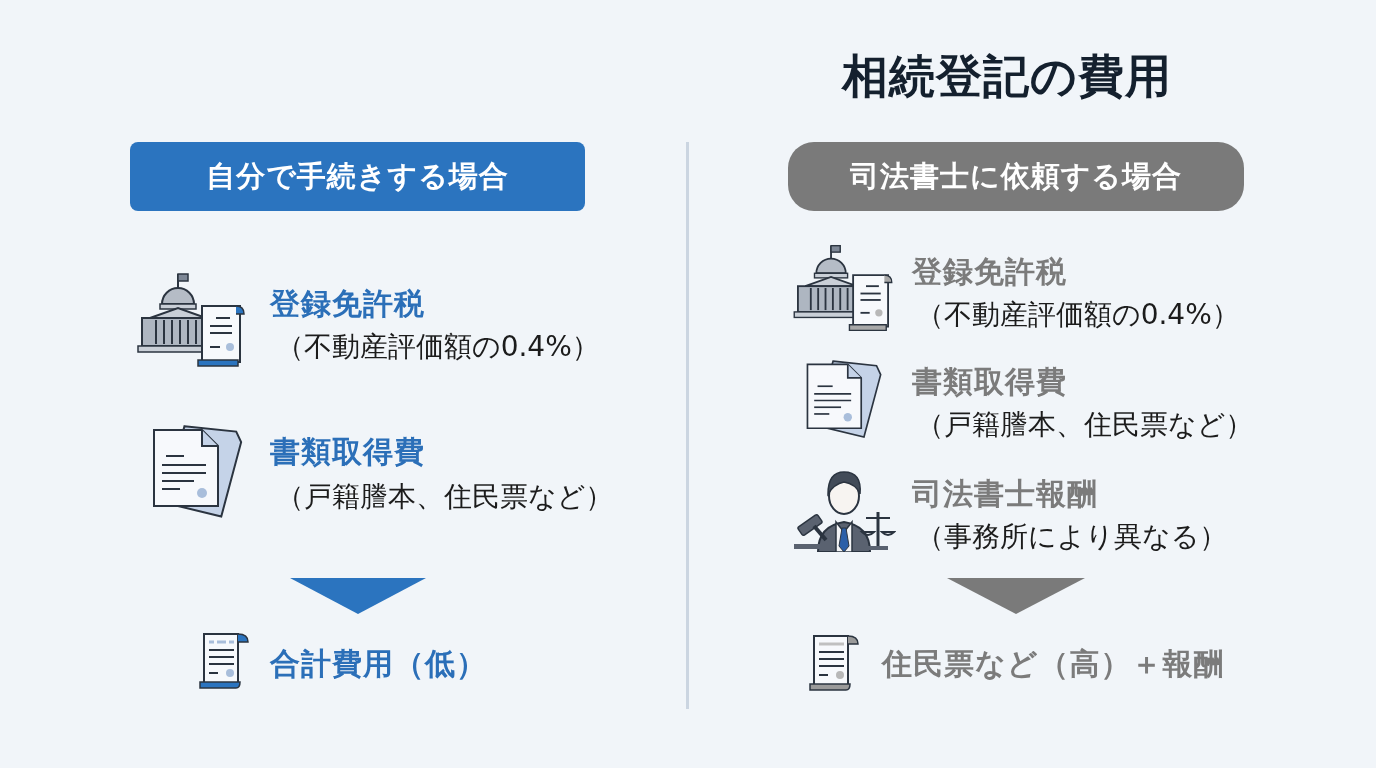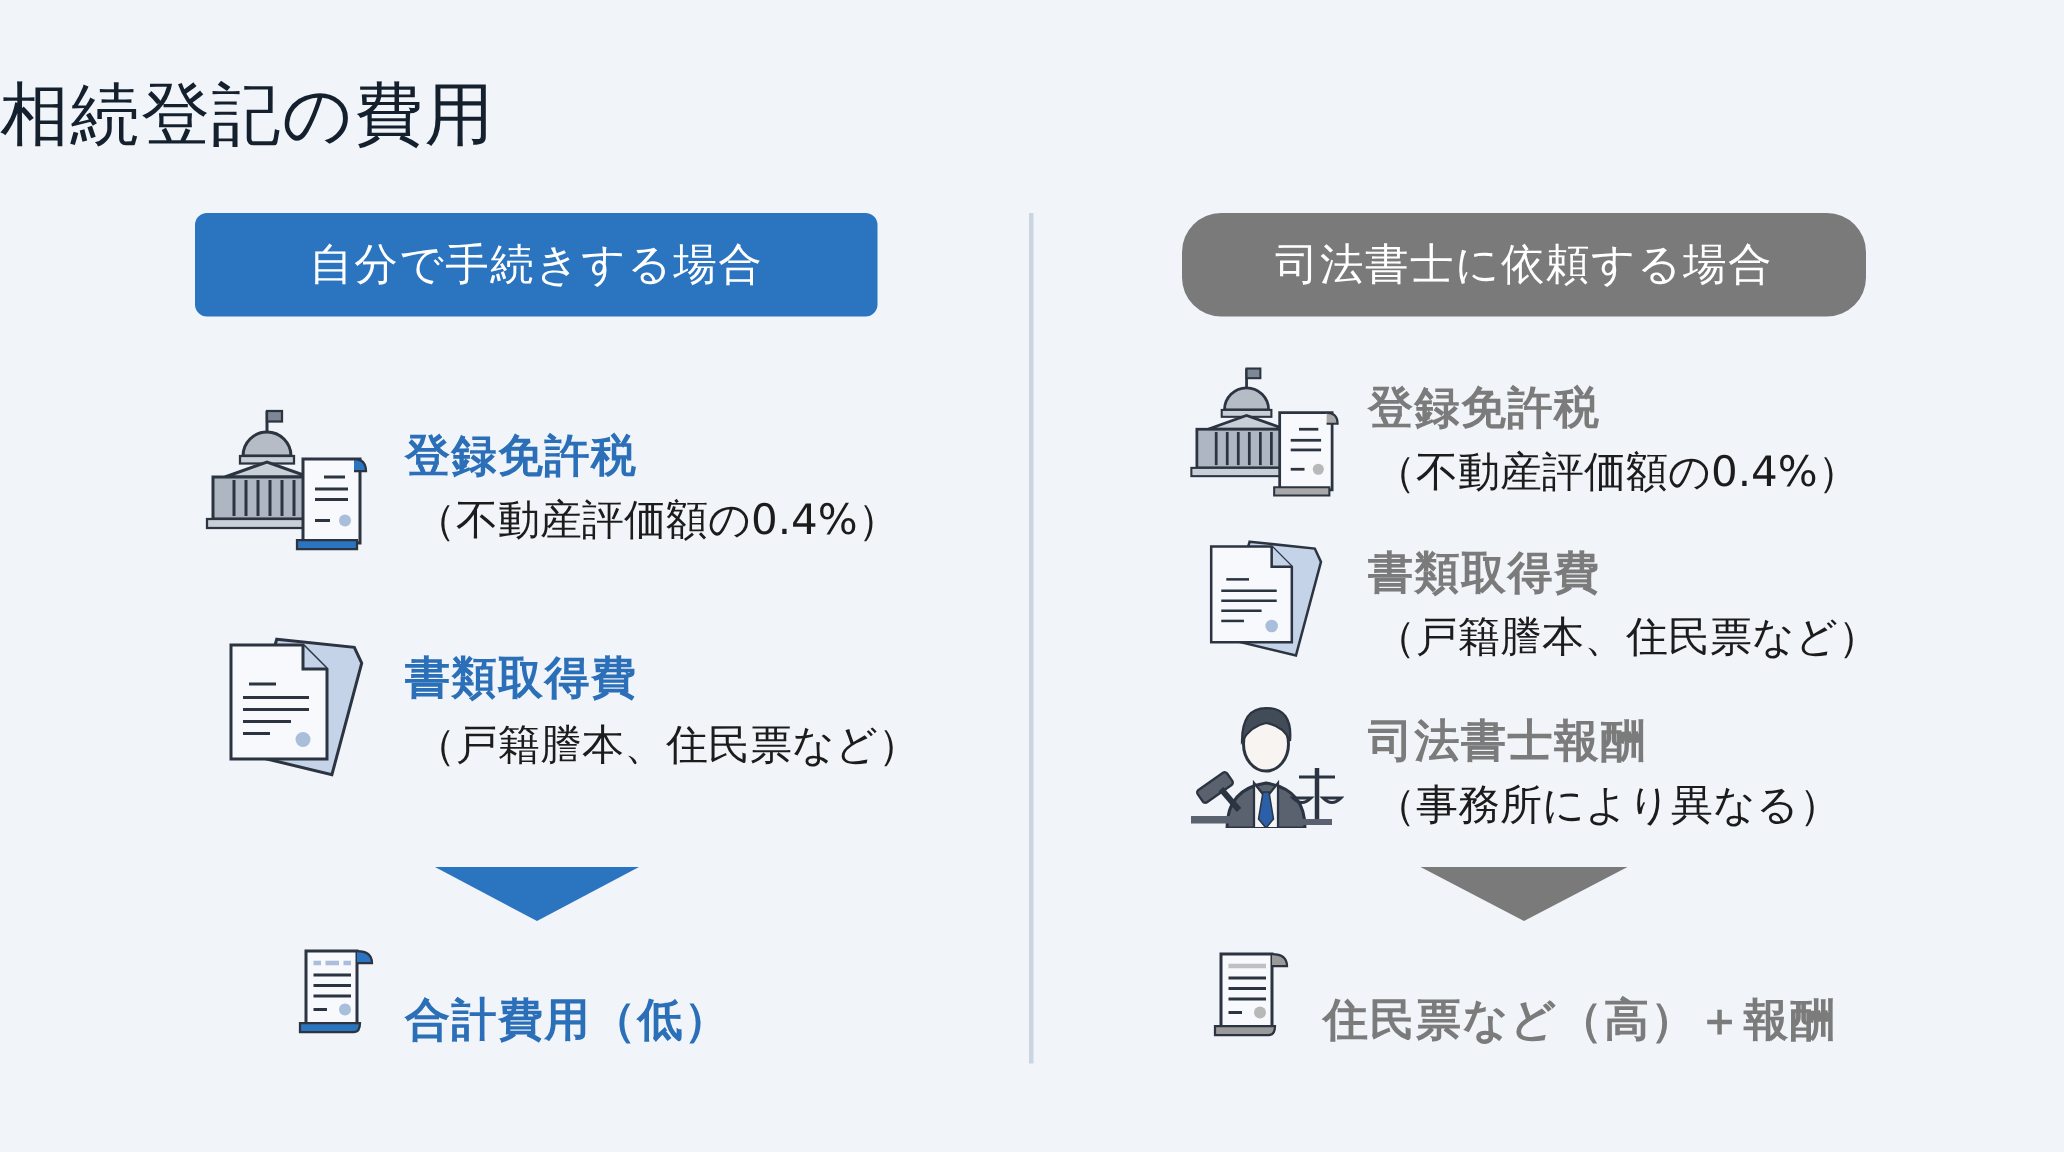--- a/index.html
+++ b/index.html
@@ -4,47 +4,47 @@
 <style>
   html, body { margin:0; padding:0; }
   body {
     width:1376px; height:768px; overflow:hidden;
     background:#f1f5f9;
     font-family:"DejaVu Sans", "Liberation Sans", sans-serif;
     position:relative;
   }
   .title {
     position:absolute; left:0; width:1172px; top:46px;
-    text-align:left; font-size:46px; font-weight:400; color:#14202e;
+    text-align:right; font-size:46px; font-weight:700; color:#14202e;
     letter-spacing:1px;
   }
   .divider {
     position:absolute; left:686px; top:142px; width:3px; height:567px;
     background:#cbd5e1;
   }
   .col-header {
     position:absolute; height:69px; border-radius:8px;
     display:flex; align-items:center; justify-content:center;
-    color:#fff; font-size:29px; font-weight:400; letter-spacing:1px;
+    color:#fff; font-size:29px; font-weight:700; letter-spacing:1px;
   }
   .col-header.left { left:130px; top:142px; width:455px; background:#2b74bf; }
   .col-header.right { left:788px; top:142px; width:456px; background:#7a7a7a;border-radius:26px; }
 
   .item { position:absolute; }
   .item .icon { position:absolute; }
   .item .name { position:absolute; font-size:30px; font-weight:700; white-space:nowrap; letter-spacing:1px; }
   .item .note { position:absolute; font-size:28px; color:#1c1c1c; white-space:nowrap; }
   .blue { color:#2b6fb8; }
   .gray { color:#7b7b7b; }
 
   .arrow { position:absolute; width:0; height:0; }
   .arrow.left { left:290px; top:578px; border-left:68px solid transparent; border-right:68px solid transparent; border-top:36px solid #2b74bf; }
   .arrow.right { left:947px; top:578px; border-left:69px solid transparent; border-right:69px solid transparent; border-top:36px solid #7a7a7a; }
 
-  .total { position:absolute; font-size:30px; font-weight:700; white-space:nowrap; letter-spacing:1px;margin-top:16px; }
+  .total { position:absolute; font-size:30px; font-weight:700; white-space:nowrap; letter-spacing:1px; }
 </style>
 </head>
 <body>
 
 <div class="title">相続登記の費用</div>
 
 <div class="divider"></div>
 
 <div class="col-header left">自分で手続きする場合</div>
 

